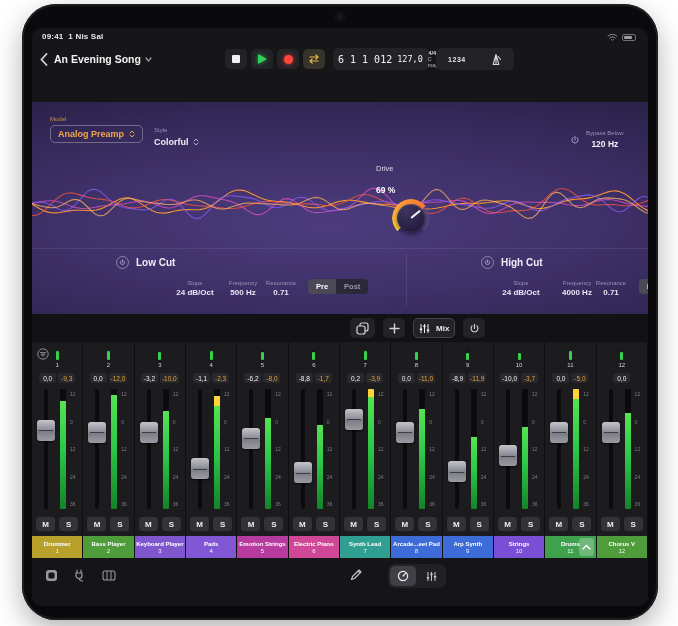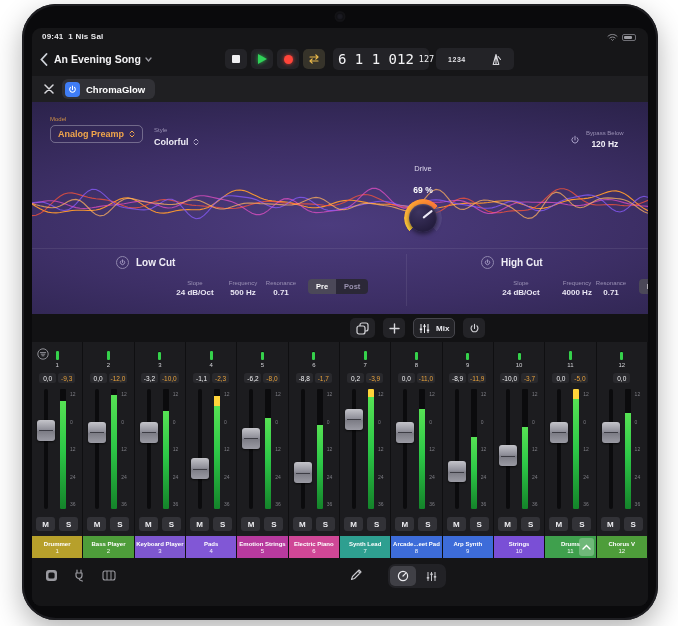--- a/index.html
+++ b/index.html
@@ -31,21 +31,21 @@
   .t-btn { position:absolute; top:21px; width:22px; height:20px; border-radius:5px; background:#232327;
            display:flex; align-items:center; justify-content:center; }
   .t-stop{left:193px;} .t-play{left:219px;} .t-rec{left:245px;} .t-cycle{left:271px; background:#36332a;}
   .stop-sq { width:8px; height:8px; background:#f0f0f2; border-radius:1px; }
   .play-tri { width:0; height:0; border-left:9px solid #30d158; border-top:5.5px solid transparent;
               border-bottom:5.5px solid transparent; filter:drop-shadow(0 0 2px rgba(48,209,88,.8)); }
   .rec-dot { width:9px; height:9px; background:#ff453a; border-radius:50%;
              filter:drop-shadow(0 0 2px rgba(255,69,58,.8)); }
   .lcd { position:absolute; left:301px; top:20px; width:96px; height:22px; background:#232327;
          border-radius:5px; display:flex; align-items:center; padding:0 5px; gap:5px; }
-  .lcd-pos { font-family:"DejaVu Sans Mono", monospace; font-size:14px; color:#f4f4f6; white-space:nowrap; }
+  .lcd-pos { font-family:"DejaVu Sans Mono", monospace; font-size:10px; color:#f4f4f6; white-space:nowrap; }
   .lcd-tempo { font-family:"DejaVu Sans Mono", monospace; font-size:8.5px; color:#f4f4f6; }
   .lcd-meta { display:flex; flex-direction:column; align-items:center; line-height:1.15; }
   .lcd-sig { font-size:5.5px; color:#d9d9de; font-weight:700; }
   .lcd-key { font-size:5.5px; color:#b8b8bf; }
   .lcd-midi { font-size:4.5px; color:#8c8c93; align-self:flex-end; margin-left:auto; }
   .count-pill { position:absolute; left:404px; top:20px; width:78px; height:22px; background:#232327;
                 border-radius:5px; display:flex; align-items:center; justify-content:space-around; }
   .count-label { font-size:7px; font-weight:700; color:#e3e3e7; letter-spacing:.5px; }
 
   
@@ -68,21 +68,21 @@
   .style-group { position:absolute; left:122px; top:25px; }
   .style-label { font-size:6px; color:#9a91b5; margin-bottom:4px; }
   .style-value { display:flex; align-items:center; gap:4px; font-size:9px; font-weight:700; color:#efedf6; }
 
   .bypass-power { position:absolute; left:538px; top:33px; }
   .bypass-group { position:absolute; left:554px; top:28px; text-align:center; }
   .p-minilabel { font-size:6px; color:#9a91b5; }
   .p-minival { font-size:8.5px; font-weight:700; color:#efedf6; margin-top:3px; }
   .level-group { position:absolute; left:608px; top:28px; width:44px; text-align:center; }
 
-  .drive-group { position:absolute; left:356px; top:62px; width:70px; text-align:center; }
+  .drive-group { position:absolute; left:344px; top:62px; width:70px; text-align:left; }
   .drive-label { font-size:7.5px; color:#ddd8ec; }
   .drive-value { font-size:8.5px; font-weight:700; color:#fff; margin-top:12px; }
   .knob { position:relative; width:38px; height:38px; margin:4px auto 0; }
   .knob-ring { position:absolute; inset:0; border-radius:50%;
                -webkit-mask:radial-gradient(closest-side, transparent 62%, #000 64%);
                mask:radial-gradient(closest-side, transparent 62%, #000 64%); }
   .knob-center { position:absolute; inset:5px; border-radius:50%;
                  background:radial-gradient(circle at 35% 28%, #3d3460, #241d3e 72%);
                  box-shadow:inset 0 1px 2px rgba(255,255,255,.18), 0 2px 5px rgba(0,0,0,.55); }
   .knob-pointer { position:absolute; left:50%; top:50%; width:2px; height:12px; margin-left:-1px; margin-top:-12px;
@@ -220,35 +220,20 @@
         </span>
         <span class="lcd-midi">MIDI</span>
       </div>
       <div class="count-pill">
         <span class="count-label">1234</span>
         <svg width="12" height="13" viewBox="0 0 12 13">
           <path d="M3.2 11.5 L6 1.5 L8.8 11.5 Z M6 11.5 V4.5 M8.2 3.5 L10.5 6.5" stroke="#d8d8dd" stroke-width="1.1" fill="none" stroke-linecap="round" stroke-linejoin="round"></path>
         </svg>
       </div>
 
-      <div class="plugin-header">
-        <div class="close-btn">
-          <svg width="10" height="10" viewBox="0 0 10 10">
-            <path d="M1 1 L9 9 M9 1 L1 9" stroke="#d8d8dc" stroke-width="1.5" stroke-linecap="round"></path>
-          </svg>
-        </div>
-        <div class="plugin-pill">
-          <span class="pp-power">
-            <svg width="9" height="9" viewBox="0 0 16 16">
-              <path d="M8 2 V8 M4.5 4.2 a5 5 0 1 0 7 0" stroke="#fff" stroke-width="1.8" fill="none" stroke-linecap="round"></path>
-            </svg>
-          </span>
-          <span class="pp-name">ChromaGlow</span>
-        </div>
-      </div>
 
       <div class="plugin-body">
         <svg class="wave-svg" viewBox="0 0 616 92" id="wave-svg">
             <path d="M0 46.0L4 48.5L8 50.8L12 52.7L16 54.1L20 54.8L24 54.9L28 54.5L32 53.8L36 53.1L40 52.5L44 52.2L48 52.2L52 52.3L56 52.5L60 52.5L64 52.0L68 51.1L72 49.5L76 47.4L80 45.1L84 42.9L88 41.1L92 40.0L96 39.8L100 40.7L104 42.5L108 44.9L112 47.6L116 50.3L120 52.6L124 54.2L128 55.0L132 55.1L136 54.6L140 53.7L144 52.8L148 52.1L152 51.7L156 51.6L160 51.7L164 51.8L168 51.6L172 50.8L176 49.4L180 47.3L184 44.5L188 41.5L192 38.4L196 35.6L200 33.5L204 32.2L208 32.0L212 32.6L216 34.0L220 35.9L224 37.8L228 39.7L232 41.2L236 42.3L240 42.9L244 43.3L248 43.6L252 43.9L256 44.3L260 45.1L264 46.1L268 47.2L272 48.3L276 49.3L280 49.8L284 49.8L288 49.4L292 48.4L296 47.2L300 45.8L304 44.4L308 43.3L312 42.6L316 42.2L320 42.3L324 42.7L328 43.4L332 44.1L336 44.8L340 45.4L344 45.8L348 46.1L352 46.2L356 46.3L360 46.5L364 46.8L368 47.2L372 47.8L376 48.5L380 49.3L384 50.0L388 50.6L392 51.0L396 51.0L400 50.8L404 50.3L408 49.5L412 48.7L416 47.7L420 46.9L424 46.2L428 45.7L432 45.4L436 45.3L440 45.2L444 45.2L448 45.1L452 44.9L456 44.5L460 44.0L464 43.4L468 43.0L472 42.7L476 42.8L480 43.3L484 44.2L488 45.4L492 46.8L496 48.2L500 49.4L504 50.2L508 50.5L512 50.1L516 49.2L520 47.9L524 46.4L528 44.8L532 43.5L536 42.4L540 41.6L544 41.2L548 40.9L552 40.6L556 40.1L560 39.3L564 38.1L568 36.7L572 35.2L576 33.9L580 33.0L584 32.9L588 33.7L592 35.4L596 38.0L600 41.2L604 44.6L608 47.8L612 50.6L616 52.7" fill="none" stroke="#ff9a2e" stroke-width="1.1" opacity="0.95"></path>
             <path d="M0 57.6L4 57.3L8 55.6L12 52.8L16 49.1L20 45.2L24 41.3L28 38.2L32 36.0L36 35.0L40 34.9L44 35.7L48 36.9L52 38.1L56 39.3L60 40.1L64 40.7L68 41.1L72 41.6L76 42.3L80 43.4L84 44.8L88 46.4L92 48.0L96 49.2L100 49.9L104 49.9L108 49.2L112 47.9L116 46.3L120 44.6L124 43.1L128 42.0L132 41.6L136 41.7L140 42.4L144 43.4L148 44.5L152 45.6L156 46.5L160 47.1L164 47.5L168 47.8L172 48.1L176 48.3L180 48.7L184 49.2L188 49.7L192 50.2L196 50.5L200 50.5L204 50.2L208 49.6L212 48.6L216 47.5L220 46.2L224 45.1L228 44.2L232 43.6L236 43.4L240 43.5L244 43.9L248 44.5L252 45.0L256 45.5L260 45.8L264 45.9L268 45.9L272 45.9L276 45.9L280 46.1L284 46.4L288 46.8L292 47.3L296 47.6L300 47.5L304 47.0L308 46.0L312 44.4L316 42.5L320 40.5L324 38.6L328 37.3L332 36.6L336 36.8L340 37.8L344 39.4L348 41.3L352 43.3L356 45.1L360 46.6L364 47.6L368 48.4L372 49.0L376 49.7L380 50.6L384 51.7L388 53.1L392 54.3L396 55.2L400 55.4L404 54.8L408 53.2L412 50.7L416 47.7L420 44.7L424 42.2L428 40.5L432 40.1L436 41.0L440 42.9L444 45.6L448 48.5L452 51.1L456 53.2L460 54.4L464 54.8L468 54.6L472 54.0L476 53.3L480 52.9L484 52.7L488 52.6L492 52.5L496 51.9L500 50.7L504 48.6L508 45.6L512 42.0L516 38.2L520 34.8L524 32.1L528 30.7L532 30.7L536 31.9L540 34.3L544 37.2L548 40.3L552 43.1L556 45.1L560 46.4L564 47.0L568 47.0L572 46.8L576 46.6L580 46.6L584 46.8L588 47.3L592 47.6L596 47.8L600 47.5L604 46.7L608 45.4L612 43.9L616 42.3" fill="none" stroke="#ff5438" stroke-width="1.1" opacity="0.75"></path>
             <path d="M0 45.5L4 44.8L8 44.0L12 43.2L16 42.8L20 42.8L24 43.3L28 44.3L32 45.6L36 47.1L40 48.4L44 49.6L48 50.2L52 50.5L56 50.2L60 49.7L64 49.1L68 48.4L72 47.8L76 47.3L80 47.0L84 46.7L88 46.2L92 45.7L96 45.0L100 44.3L104 43.6L108 43.2L112 43.3L116 44.0L120 45.1L124 46.6L128 48.1L132 49.4L136 50.0L140 49.7L144 48.6L148 46.7L152 44.3L156 41.9L160 39.9L164 38.4L168 37.8L172 37.8L176 38.4L180 39.2L184 40.1L188 41.0L192 41.7L196 42.6L200 43.7L204 45.4L208 47.6L212 50.2L216 52.9L220 55.2L224 56.6L228 56.6L232 55.3L236 52.6L240 49.2L244 45.7L248 42.7L252 40.9L256 40.6L260 41.8L264 44.1L268 47.1L272 50.0L276 52.4L280 54.0L284 54.6L288 54.5L292 54.0L296 53.4L300 52.9L304 52.5L308 52.1L312 51.1L316 49.5L320 46.8L324 43.3L328 39.3L332 35.4L336 32.2L340 30.4L344 30.4L348 32.1L352 35.2L356 39.2L360 43.3L364 46.7L368 49.1L372 50.1L376 49.9L380 48.9L384 47.4L388 46.0L392 45.0L396 44.4L400 44.2L404 44.2L408 44.1L412 43.8L416 43.3L420 42.7L424 42.4L428 42.5L432 43.4L436 45.1L440 47.4L444 50.0L448 52.5L452 54.4L456 55.5L460 55.4L464 54.4L468 52.6L472 50.4L476 48.2L480 46.4L484 45.0L488 44.2L492 44.0L496 44.0L500 44.2L504 44.3L508 44.4L512 44.4L516 44.3L520 44.5L524 44.8L528 45.3L532 46.0L536 46.7L540 47.3L544 47.6L548 47.5L552 46.9L556 45.9L560 44.7L564 43.5L568 42.4L572 41.7L576 41.5L580 41.8L584 42.5L588 43.5L592 44.6L596 45.6L600 46.5L604 47.2L608 47.7L612 48.0L616 48.4" fill="none" stroke="#e14fc4" stroke-width="1.1" opacity="0.75"></path>
             <path d="M0 44.8L4 44.2L8 44.0L12 44.4L16 45.7L20 47.6L24 49.8L28 51.7L32 52.5L36 51.9L40 49.6L44 45.9L48 41.3L52 36.7L56 33.2L60 31.3L64 31.5L68 33.4L72 36.6L76 40.4L80 43.8L84 46.6L88 48.5L92 49.5L96 50.1L100 50.6L104 51.2L108 51.7L112 51.9L116 51.5L120 50.2L124 48.1L128 45.4L132 42.9L136 41.3L140 41.3L144 43.1L148 46.6L152 51.1L156 55.6L160 59.1L164 60.7L168 60.1L172 57.4L176 53.3L180 48.6L184 44.2L188 40.7L192 38.6L196 37.7L200 37.7L204 38.1L208 38.6L212 39.1L216 39.6L220 40.4L224 41.6L228 43.4L232 45.5L236 47.5L240 49.1L244 49.7L248 49.2L252 47.4L256 45.0L260 42.4L264 40.3L268 39.3L272 39.6L276 41.1L280 43.6L284 46.5L288 49.2L292 51.2L296 52.3L300 52.5L304 52.0L308 51.2L312 50.2L316 49.3L320 48.6L324 47.9L328 47.2L332 46.3L336 45.4L340 44.5L344 43.7L348 43.3L352 43.3L356 43.9L360 44.9L364 46.1L368 47.3L372 48.0L376 48.1L380 47.7L384 46.6L388 45.3L392 43.9L396 42.7L400 42.0L404 41.8L408 42.1L412 42.8L416 43.7L420 44.6L424 45.4L428 46.1L432 46.7L436 47.4L440 48.1L444 48.9L448 49.6L452 50.2L456 50.3L460 49.9L464 48.8L468 47.2L472 45.4L476 43.9L480 43.1L484 43.1L488 44.3L492 46.2L496 48.6L500 50.8L504 52.4L508 52.9L512 52.2L516 50.6L520 48.3L524 45.8L528 43.6L532 41.9L536 40.6L540 39.7L544 38.9L548 38.1L552 37.4L556 36.9L560 37.2L564 38.4L568 40.7L572 43.9L576 47.6L580 51.0L584 53.3L588 54.0L592 52.7L596 49.9L600 46.1L604 42.3L608 39.5L612 38.3L616 39.2" fill="none" stroke="#8a5cff" stroke-width="1.1" opacity="0.75"></path>
             <path d="M0 45.5L4 46.7L8 47.7L12 48.6L16 49.4L20 49.8L24 49.4L28 48.1L32 46.0L36 43.6L40 41.9L44 41.4L48 42.6L52 45.5L56 49.5L60 53.5L64 56.6L68 57.9L72 57.2L76 54.5L80 50.7L84 46.7L88 43.4L92 41.2L96 40.3L100 40.6L104 41.5L108 42.6L112 43.6L116 44.2L120 44.7L124 45.1L128 45.6L132 46.1L136 46.5L140 46.5L144 46.1L148 45.2L152 44.0L156 42.8L160 42.0L164 42.0L168 42.8L172 44.5L176 46.5L180 48.6L184 50.2L188 51.0L192 51.0L196 50.1L200 48.8L204 47.4L208 46.2L212 45.4L216 45.0L220 45.1L224 45.3L228 45.6L232 45.8L236 45.9L240 46.1L244 46.3L248 46.6L252 46.9L256 47.0L260 46.9L264 46.2L268 44.9L272 43.2L276 41.4L280 40.0L284 39.4L288 40.0L292 41.8L296 44.4L300 47.2L304 49.7L308 51.4L312 51.8L316 51.0L320 49.5L324 47.8L328 46.3L332 45.5L336 45.3L340 45.7L344 46.3L348 46.9L352 47.5L356 48.0L360 48.8L364 49.9L368 51.2L372 52.4L376 53.1L380 52.5L384 50.3L388 46.5L392 41.7L396 36.8L400 33.1L404 31.4L408 32.2L412 35.4L416 40.1L420 45.1L424 49.1L428 51.3L432 51.4L436 49.8L440 47.2L444 44.7L448 42.8L452 42.0L456 42.2L460 43.0L464 44.1L468 45.1L472 46.3L476 47.8L480 50.0L484 52.9L488 56.1L492 58.9L496 60.4L500 59.9L504 57.0L508 52.1L512 46.1L516 40.3L520 36.0L524 34.2L528 35.1L532 38.1L536 42.2L540 46.1L544 48.8L548 49.8L552 49.0L556 47.0L560 44.5L564 42.3L568 40.8L572 40.1L576 39.9L580 40.1L584 40.5L588 40.9L592 41.8L596 43.2L600 45.4L604 48.2L608 51.2L612 53.8L616 55.3" fill="none" stroke="#ffb25e" stroke-width="1.1" opacity="0.75"></path>
           </svg>
 

